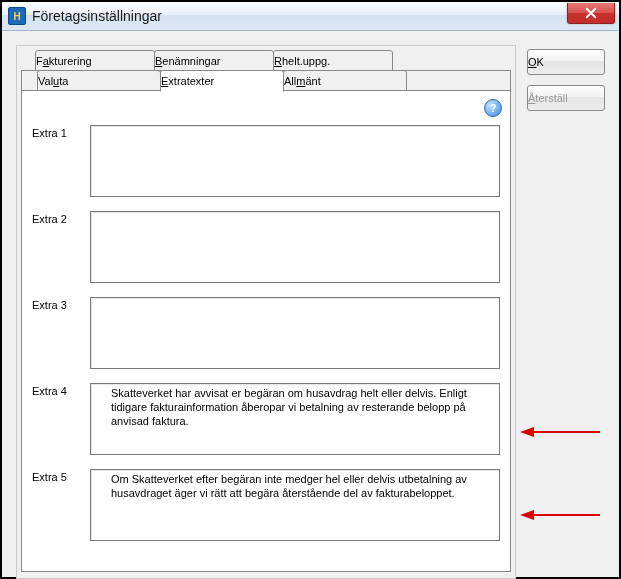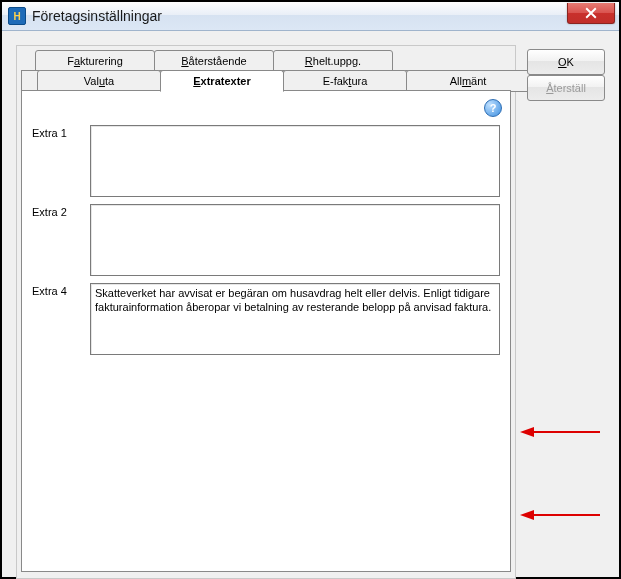--- a/index.html
+++ b/index.html
@@ -6,33 +6,33 @@
   .outer{width:617px;height:575px;border:2px solid #000;position:relative;background:#fff}
   .titlebar{height:28px;background:linear-gradient(to bottom,#fdfdfe 0%,#e9eff7 45%,#d6e2f1 46%,#dce7f5 100%);border-bottom:1px solid #a0b4cc;display:flex;align-items:center;position:relative}
   .titlebar .app-icon{width:16px;height:16px;margin:0 6px;background:#1e6bb8;border:1px solid #0a4b8a;display:flex;align-items:center;justify-content:center;color:#ffd24d;font-weight:bold;font-size:10px;border-radius:2px}
   .titlebar .title{font-size:14px;color:#1a1a1a}
   .close-btn{position:absolute;right:4px;top:1px;width:46px;height:20px;background:linear-gradient(to bottom,#e67a72 0%,#d9534f 49%,#c9302c 50%,#c12e2a 100%);border:1px solid #8a2420;border-top:none;border-radius:0 0 3px 3px;display:flex;align-items:center;justify-content:center;color:#fff;box-shadow:0 0 2px rgba(0,0,0,.3)}
   .close-btn svg{width:12px;height:12px}
   .client{position:absolute;left:0;right:0;top:29px;bottom:0;background:#f0f0f0}
   .panel{position:absolute;left:14px;top:14px;width:498px;height:532px;border:1px solid #c9c9c9;background:#f0f0f0}
   .tabs-row{display:flex;height:20px;margin-top:4px}
   .tabs-row .spacer{width:18px}
-  .tab{flex:0 0 118px;height:20px;border:1px solid #898989;border-bottom:1px solid #898989;background:#f0f0f0;margin-right:-1px;display:flex;align-items:center;justify-content:center;border-radius:3px 3px 0 0;cursor:default;position:relative;font-size:11px}
-  .tab.active{background:#fff;border-bottom:1px solid #fff;font-weight:bold;z-index:2}
+  .tab{flex:0 0 118px;height:20px;border:1px solid #898989;border-bottom:1px solid #898989;background:#f0f0f0;margin-right:-1px;display:flex;align-items:center;border-radius:3px 3px 0 0;cursor:default;position:relative;font-size:11px}
+  .tab.active{background:#fff;border-bottom:1px solid #fff;font-weight:normal;z-index:2}
   .tab .ul{text-decoration:underline}
   .tabs-row.row2{margin-top:0}
   .tabbody{position:absolute;left:4px;right:4px;top:44px;bottom:6px;border:1px solid #898989;background:#fff;z-index:1}
   .row2-strip{position:absolute;left:4px;right:4px;top:24px;height:20px;border-top:1px solid #898989;border-left:1px solid #898989;border-right:1px solid #898989;background:#f0f0f0;z-index:0}
   .help-icon{position:absolute;right:8px;top:8px;width:16px;height:16px;border-radius:50%;background:radial-gradient(circle at 30% 30%,#bfe0ff,#3d8fe0);border:1px solid #2d6db3;color:#fff;display:flex;align-items:center;justify-content:center;font-weight:bold;font-size:11px;cursor:pointer}
   .fields{position:absolute;left:10px;right:10px;top:34px;bottom:10px}
-  .field-row{display:flex;margin-bottom:7px}
+  .field-row{display:flex;margin-bottom:14px}
   .field-label{width:58px;padding-top:2px;font-size:11px;color:#000}
-  .field-box{flex:1;height:66px;border:1px solid #7a7a7a;background:#fff;padding:2px 4px;font-size:11px;line-height:14px;overflow:hidden;box-shadow:inset 1px 1px 0 #e6e6e6}
+  .field-box{flex:1;height:66px;border:1px solid #7a7a7a;background:#fff;padding:2px 20px;font-size:11px;line-height:14px;overflow:hidden;box-shadow:inset 1px 1px 0 #e6e6e6}
   .side-buttons{position:absolute;right:14px;top:18px;width:78px}
-  .btn{height:24px;border:1px solid #8a8a8a;background:linear-gradient(to bottom,#fff 0%,#f2f2f2 45%,#e5e5e5 46%,#ececec 100%);border-radius:3px;display:flex;align-items:center;justify-content:center;font-size:11px;cursor:default}
+  .btn{height:24px;border:1px solid #8a8a8a;background:linear-gradient(to bottom,#fff 0%,#f2f2f2 45%,#e5e5e5 46%,#ececec 100%);border-radius:3px;margin-bottom:10px;display:flex;align-items:center;justify-content:flex-start;font-size:11px;cursor:default}
   .btn.disabled{color:#9a9a9a}
   .btn .ul{text-decoration:underline}
   .arrow{position:absolute;width:80px;height:16px;pointer-events:none}
   .arrow svg{width:100%;height:100%}
 </style>
 </head>
 <body>
 
 <div class="outer">
   <div class="titlebar">
@@ -48,39 +48,36 @@
   <div class="client">
 
     <div class="panel">
 
       <div class="tabs-row">
         <div class="spacer"></div>
         <div class="tab">
           <span><span>F</span><span class="ul">a</span><span>kturering</span></span>
         </div>
         <div class="tab">
-          <span><span></span><span class="ul">B</span><span>återstående</span></span>
+          <span><span></span><span class="ul">B</span><span>enämningar</span></span>
         </div>
         <div class="tab">
           <span><span></span><span class="ul">R</span><span>helt.uppg.</span></span>
         </div>
       </div>
 
       <div class="row2-strip"></div>
 
       <div class="tabs-row row2" style="position:absolute;top:24px;left:16px">
         <div style="width:4px"></div>
         <div class="tab" style="flex:0 0 122px">
           <span><span>Val</span><span class="ul">u</span><span>ta</span></span>
         </div>
         <div class="tab active" style="flex:0 0 122px">
           <span><span></span><span class="ul">E</span><span>xtratexter</span></span>
-        </div>
-        <div class="tab" style="flex:0 0 122px">
-          <span><span>E-fak</span><span class="ul">t</span><span>ura</span></span>
         </div>
         <div class="tab" style="flex:0 0 122px">
           <span><span>All</span><span class="ul">m</span><span>änt</span></span>
         </div>
       </div>
 
       <div class="tabbody">
         <div class="help-icon">
             <span>?</span>
           </div>
@@ -90,26 +87,34 @@
           <div class="field-row">
             <div class="field-label">Extra 1</div>
             <div class="field-box"><span></span></div>
           </div>
 
           <div class="field-row">
             <div class="field-label">Extra 2</div>
             <div class="field-box"><span></span></div>
           </div>
 
+          <div class="field-row">
+            <div class="field-label">Extra 3</div>
+            <div class="field-box"><span></span></div>
+          </div>
 
           <div class="field-row">
             <div class="field-label">Extra 4</div>
             <div class="field-box"><span>Skatteverket har avvisat er begäran om husavdrag helt eller delvis. Enligt tidigare fakturainformation åberopar vi betalning av resterande belopp på anvisad faktura.</span></div>
           </div>
 
+          <div class="field-row">
+            <div class="field-label">Extra 5</div>
+            <div class="field-box"><span>Om Skatteverket efter begäran inte medger hel eller delvis utbetalning av husavdraget äger vi rätt att begära återstående del av fakturabeloppet.</span></div>
+          </div>
 
         </div>
       </div>
     </div>
 
     <div class="side-buttons">
       <div class="btn">
         <span><span></span><span class="ul">O</span><span>K</span></span>
       </div>
       <div class="btn disabled">

